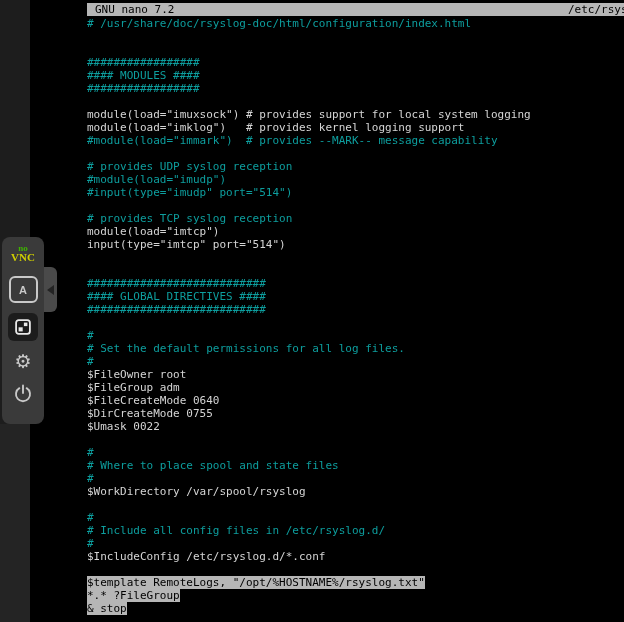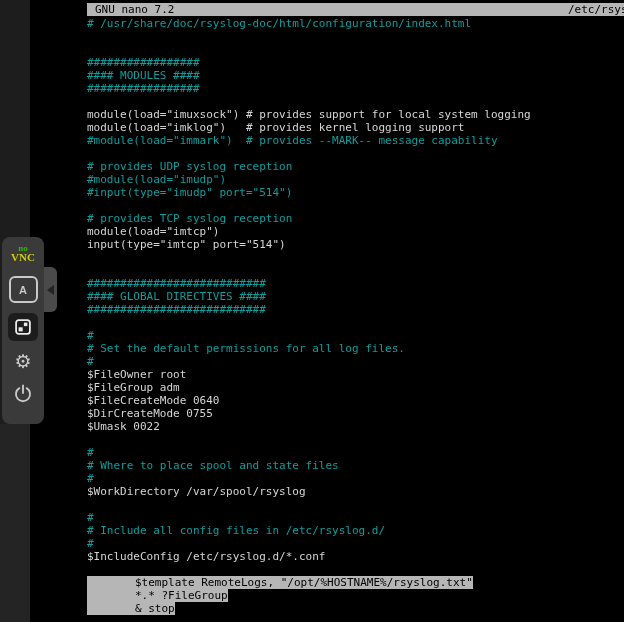--- a/index.html
+++ b/index.html
@@ -13,21 +13,21 @@
 
   
   .terminal{position:absolute;left:57px;top:3px;width:567px;}
   .titlebar{height:13px;background:var(--hl-bg,#b6b6b6);color:#000;font-size:11px;line-height:13px;
             display:flex;justify-content:space-between;white-space:pre;overflow:hidden;}
   .titlebar .app{padding-left:8px;}
   .term-lines{padding-top:1px;}
   .term-line{height:13px;font-size:11px;line-height:13px;white-space:pre;}
   .term-line.comment{color:var(--comment,#0d9e9e);}
   .term-line.plain{color:var(--plain,#d5d5d5);}
-  .term-line .sel{background:var(--hl-bg,#b6b6b6);color:#000;padding-left:48px;}
+  .term-line .sel{background:var(--hl-bg,#b6b6b6);color:#000;}
 
   
   .novnc-panel{position:absolute;left:2px;top:237px;width:42px;height:187px;background:var(--panel,#3a3a3a);
                border-radius:8px;z-index:6;display:flex;flex-direction:column;align-items:center;}
   .novnc-handle{position:absolute;left:44px;top:267px;width:13px;height:45px;background:var(--handle,#4a4a4a);
                 border-radius:0 6px 6px 0;z-index:5;display:flex;align-items:center;justify-content:center;cursor:pointer;}
   .handle-arrow{width:0;height:0;border-top:5px solid transparent;border-bottom:5px solid transparent;
                 border-right:7px solid #232323;}
   .novnc-logo{margin-top:7px;text-align:center;line-height:9px;font-family:Liberation Serif, serif;
               font-weight:bold;user-select:none;}

